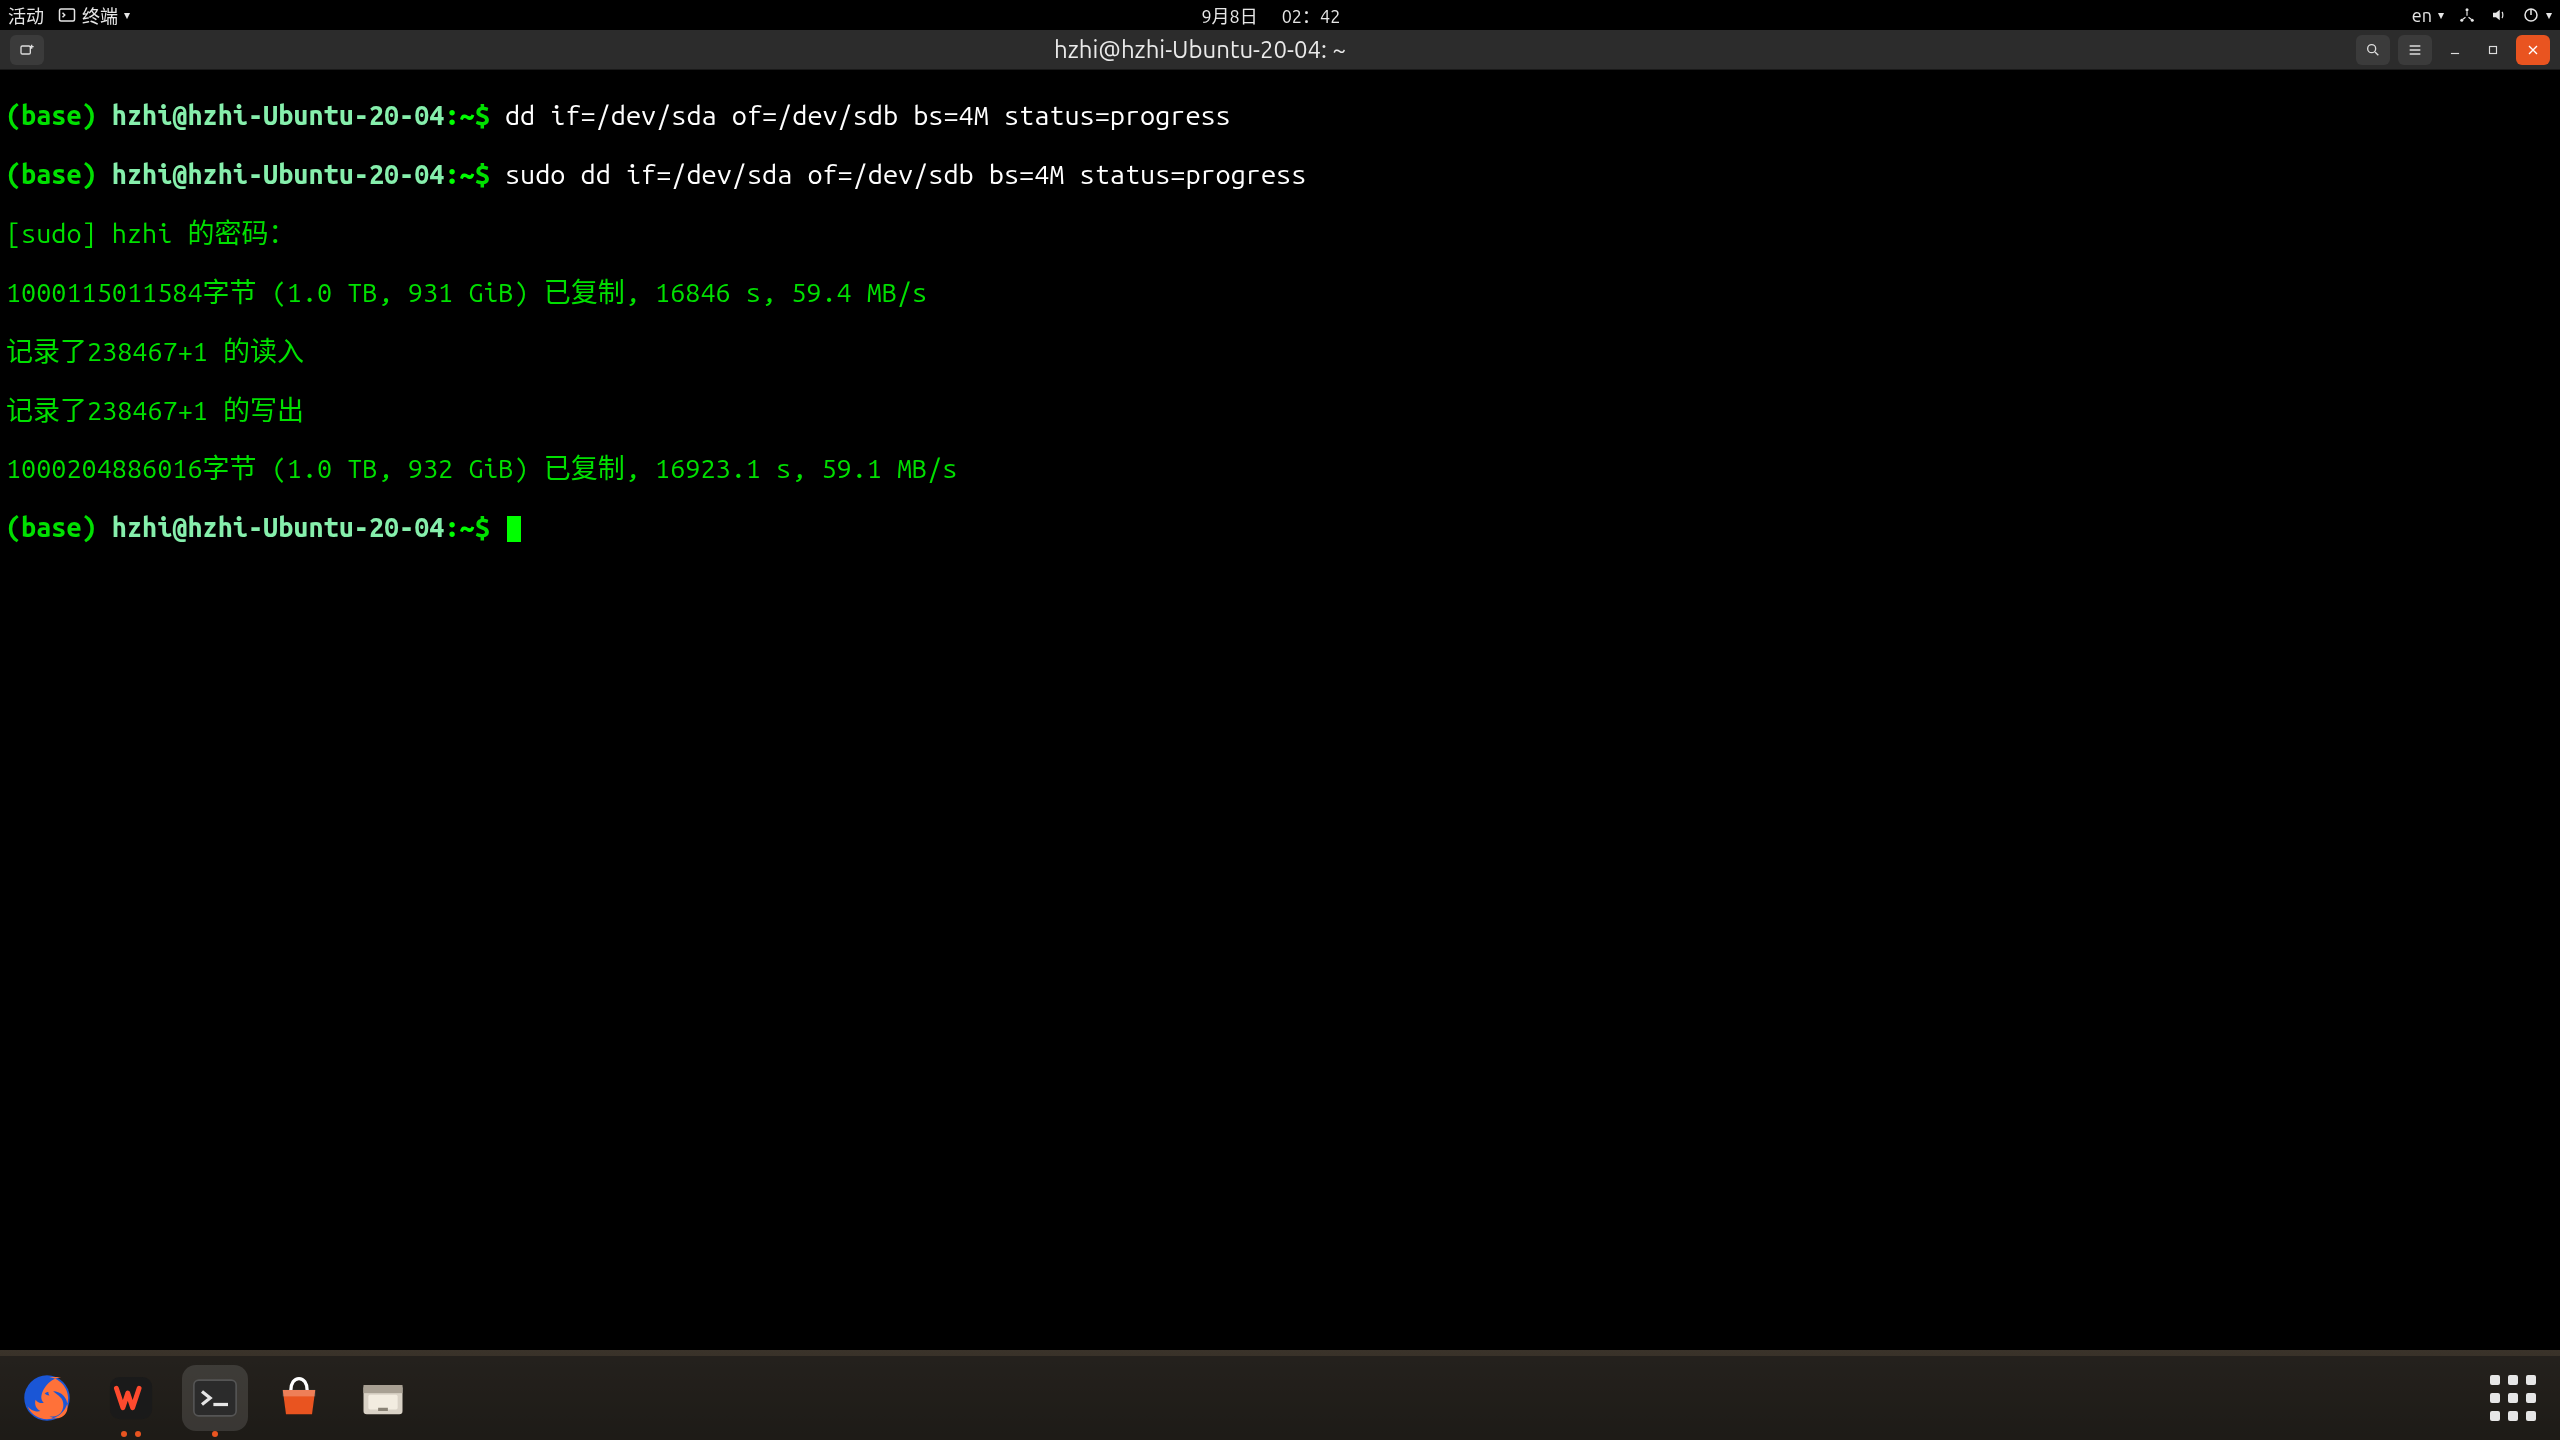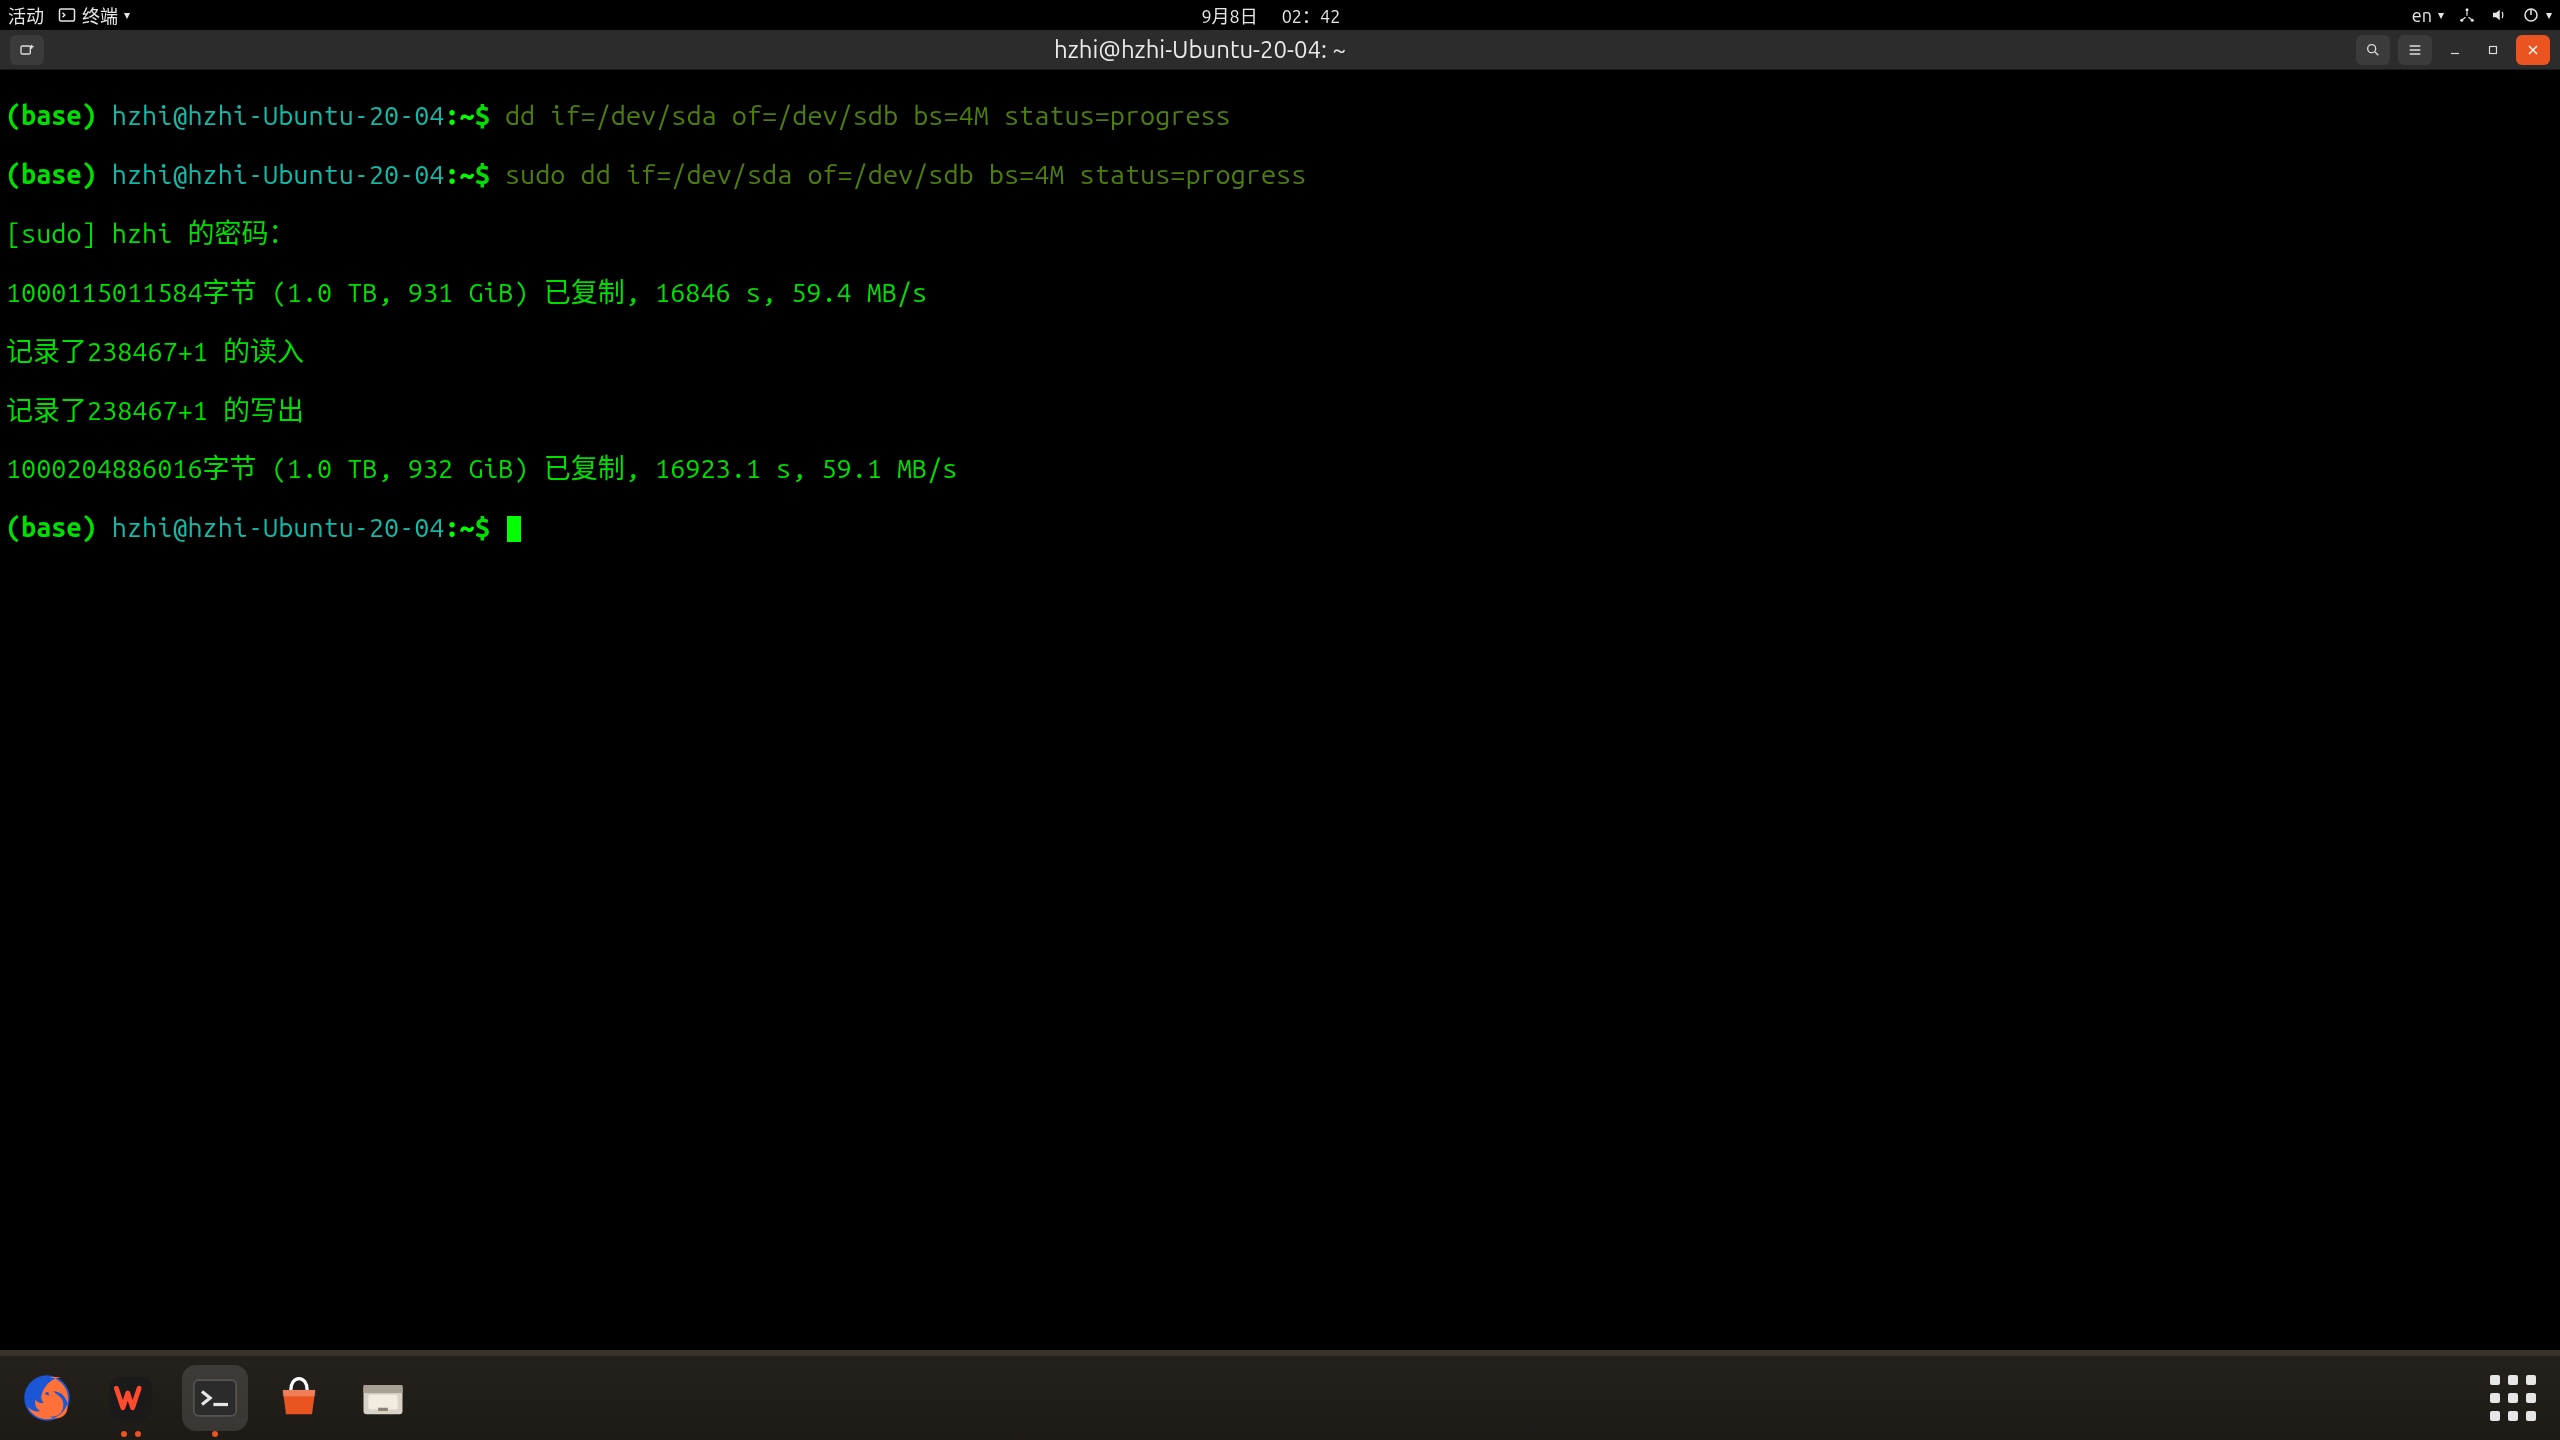--- a/index.html
+++ b/index.html
@@ -44,23 +44,23 @@
   
   .term-body {
     position: absolute; top: 70px; left: 0; right: 0; bottom: 90px;
     background: #000; color: #00e000;
     font-family: "Ubuntu Mono", "DejaVu Sans Mono", "Noto Sans Mono CJK SC", monospace;
     font-size: 27px; line-height: 1.09; padding: 2px 6px; white-space: pre;
     overflow: hidden;
   }
   .term-body .line { white-space: pre; }
   .p-base { color: #00e000; font-weight: bold; }
-  .p-user { color: #14b8a6; font-weight: normal; margin-top: 40px; }
+  .p-user { color: #86efac; font-weight: bold; margin-top: 40px; }
   .p-path { color: #00ff00; font-weight: bold; }
-  .p-cmd  { color: #4d7c0f; }
+  .p-cmd  { color: #ffffff; }
   .cursor {
     display: inline-block; width: 14px; height: 26px; background: #00ff00;
     vertical-align: text-bottom; margin-left: 2px;
   }
 
   
   .dock {
     position: absolute; left: 0; right: 0; bottom: 0; height: 84px;
     background: rgba(20,20,20,0.55);
     display: flex; align-items: center; justify-content: space-between;

